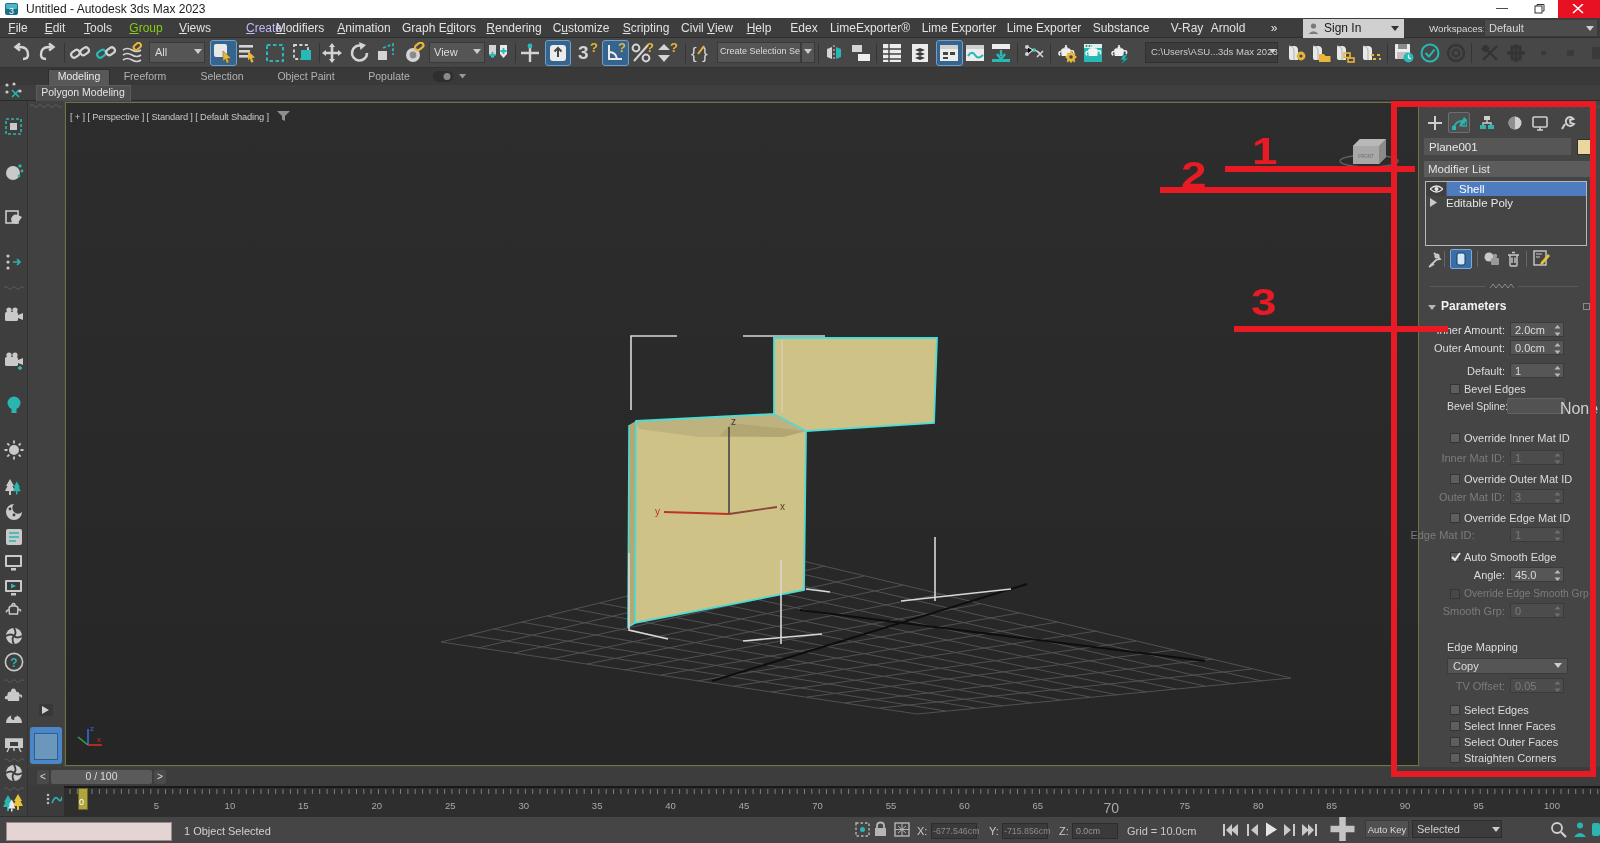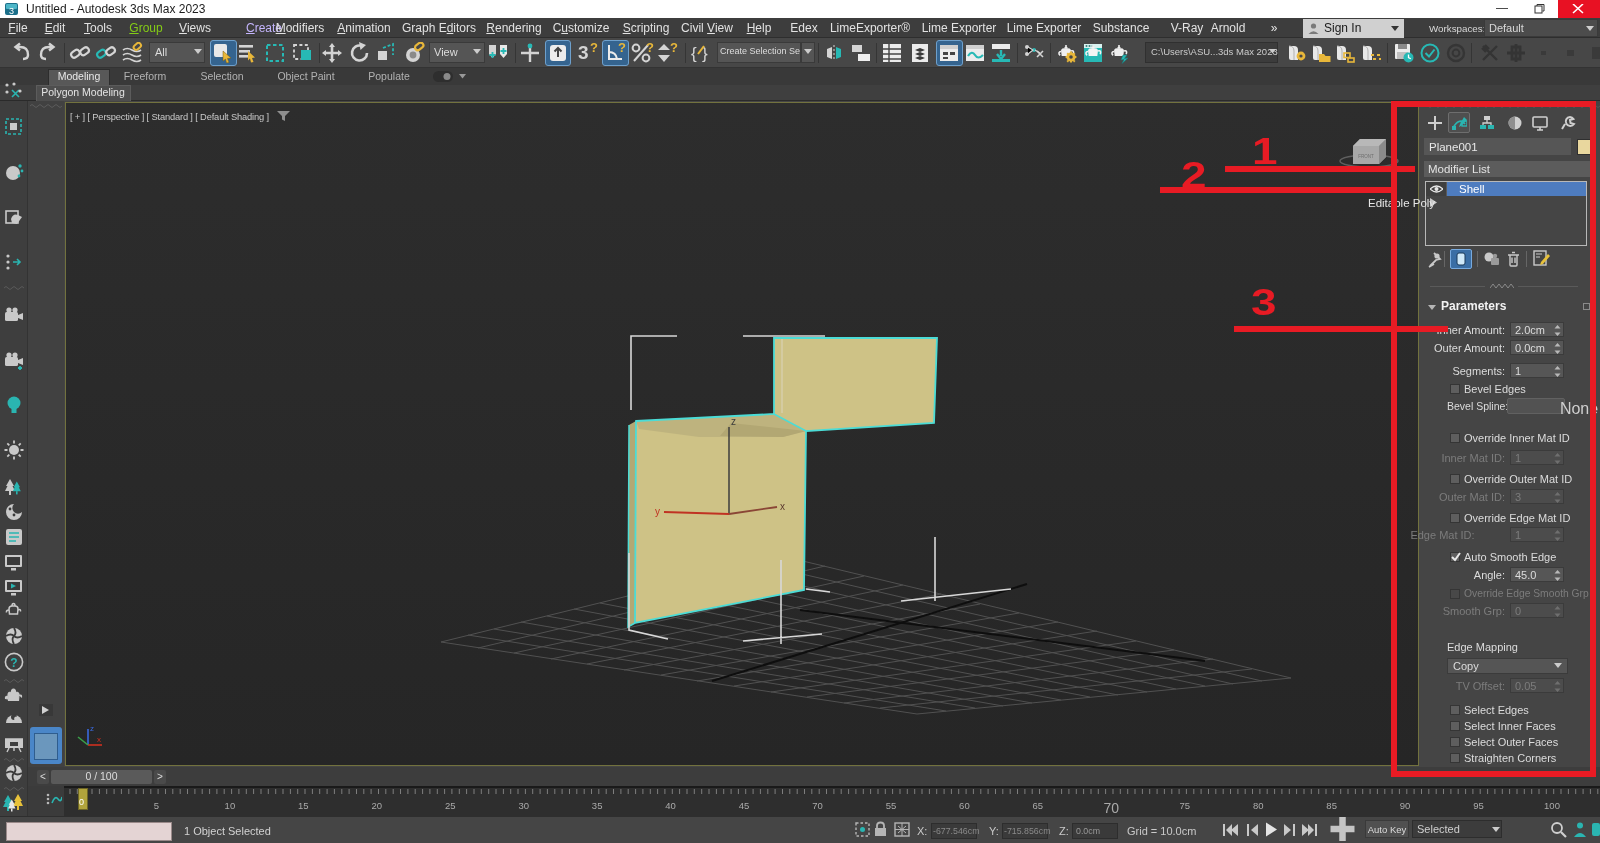--- a/index.html
+++ b/index.html
@@ -576,21 +576,21 @@
 <div style="position:absolute;left:1426px;top:182px;width:160px;height:14px;background:#4e7cbf;"></div>
 <div style="position:absolute;left:1426px;top:182px;width:21px;height:14px;background:#3f3f3f;border-right:1px solid #5a5a5a;"></div>
 <svg style="position:absolute;left:1430px;top:185px;" width="13" height="8" viewBox="0 0 13 8">
       <path d="M0 4 Q6.5 -2 13 4 Q6.5 10 0 4 Z" fill="none" stroke="#e8e8e8" stroke-width="1.2"></path>
       <circle cx="6.5" cy="4" r="2" fill="#e8e8e8"></circle>
     </svg>
 <div style="position:absolute;left:1459px;top:183px;font-size:11.5px;color:#ffffff;font-weight:normal;white-space:nowrap;line-height:1.1;">Shell</div>
 <svg style="position:absolute;left:1430px;top:198px;" width="7" height="9" viewBox="0 0 7 9">
       <path d="M0 0 L7 4.5 L0 9 Z" fill="#c9c9c9"></path>
     </svg>
-<div style="position:absolute;left:1368px;top:197px;font-size:11.5px;color:#e6e6e6;font-weight:normal;white-space:nowrap;line-height:1.1;">Editable Poly</div>
+<div style="position:absolute;left:1446px;top:197px;font-size:11.5px;color:#e6e6e6;font-weight:normal;white-space:nowrap;line-height:1.1;">Editable Poly</div>
 <svg style="position:absolute;left:1427px;top:252px;" width="15" height="16" viewBox="0 0 15 16">
       <path d="M7 1 L13 7 L9 8 L3 14 M7 12 L2 15" stroke="#c9c9c9" stroke-width="1.8" fill="none"></path>
       <circle cx="10" cy="4" r="2.6" fill="#c9c9c9"></circle>
     </svg>
 <div style="position:absolute;left:1444px;top:251px;width:1px;height:16px;background:#666;"></div>
 <div style="position:absolute;left:1450px;top:249px;width:22px;height:20px;background:#3a6ea5;border:1px solid #78aade;border-radius:2px;"></div>
 <svg style="position:absolute;left:1455px;top:251px;" width="12" height="16" viewBox="0 0 12 16">
       <rect x="2" y="2" width="8" height="12" rx="2" fill="#cfe8f8" stroke="#1a3a5a" stroke-width="1"></rect>
     </svg>
 <div style="position:absolute;left:1477px;top:251px;width:1px;height:16px;background:#666;"></div>
@@ -623,21 +623,21 @@
     <div style="position:absolute;left:1515px;top:324px;font-size:11px;color:#dcdcdc;font-weight:normal;white-space:nowrap;line-height:1.1;">2.0cm</div>
     <svg style="position:absolute;left:1554px;top:325px;" width="7" height="11" viewBox="0 0 7 11">
       <path d="M3.5 0 L6.5 3.5 H0.5 Z M3.5 11 L0.5 7.5 H6.5 Z" fill="#b8b8b8"></path>
     </svg>
 <div style="position:absolute;left:1380px;top:342px;font-size:11px;color:#dcdcdc;font-weight:normal;white-space:nowrap;line-height:1.1;text-align:right;width:125px;">Outer Amount:</div>
 <div style="position:absolute;left:1510px;top:340px;width:54px;height:15px;background:#565656;border:1px solid #3b3b3b;"></div>
     <div style="position:absolute;left:1515px;top:342px;font-size:11px;color:#dcdcdc;font-weight:normal;white-space:nowrap;line-height:1.1;">0.0cm</div>
     <svg style="position:absolute;left:1554px;top:343px;" width="7" height="11" viewBox="0 0 7 11">
       <path d="M3.5 0 L6.5 3.5 H0.5 Z M3.5 11 L0.5 7.5 H6.5 Z" fill="#b8b8b8"></path>
     </svg>
-<div style="position:absolute;left:1380px;top:365px;font-size:11px;color:#dcdcdc;font-weight:normal;white-space:nowrap;line-height:1.1;text-align:right;width:125px;">Segments:</div>
+<div style="position:absolute;left:1380px;top:365px;font-size:11px;color:#dcdcdc;font-weight:normal;white-space:nowrap;line-height:1.1;text-align:right;width:125px;">Default:</div>
 <div style="position:absolute;left:1510px;top:363px;width:54px;height:15px;background:#565656;border:1px solid #3b3b3b;"></div>
     <div style="position:absolute;left:1515px;top:365px;font-size:11px;color:#dcdcdc;font-weight:normal;white-space:nowrap;line-height:1.1;">1</div>
     <svg style="position:absolute;left:1554px;top:366px;" width="7" height="11" viewBox="0 0 7 11">
       <path d="M3.5 0 L6.5 3.5 H0.5 Z M3.5 11 L0.5 7.5 H6.5 Z" fill="#b8b8b8"></path>
     </svg>
 <div style="position:absolute;left:1450px;top:384px;width:10px;height:10px;background:#5e5e5e;border:1px solid #353535;"></div>
     <div style="position:absolute;left:1464px;top:383px;font-size:11px;color:#dcdcdc;font-weight:normal;white-space:nowrap;line-height:1.1;">Bevel Edges</div>
 <div style="position:absolute;left:1447px;top:401px;font-size:10.5px;color:#dcdcdc;font-weight:normal;white-space:nowrap;line-height:1.1;">Bevel Spline:</div>
 <div style="position:absolute;left:1507px;top:398px;width:58px;height:16px;background:#525252;border:1px solid #616161;border-radius:2px;"></div>
 <div style="position:absolute;left:1547px;top:400px;font-size:16px;color:#cfcfcf;font-weight:normal;white-space:nowrap;line-height:1.1;text-align:center;width:64px;">None</div>

